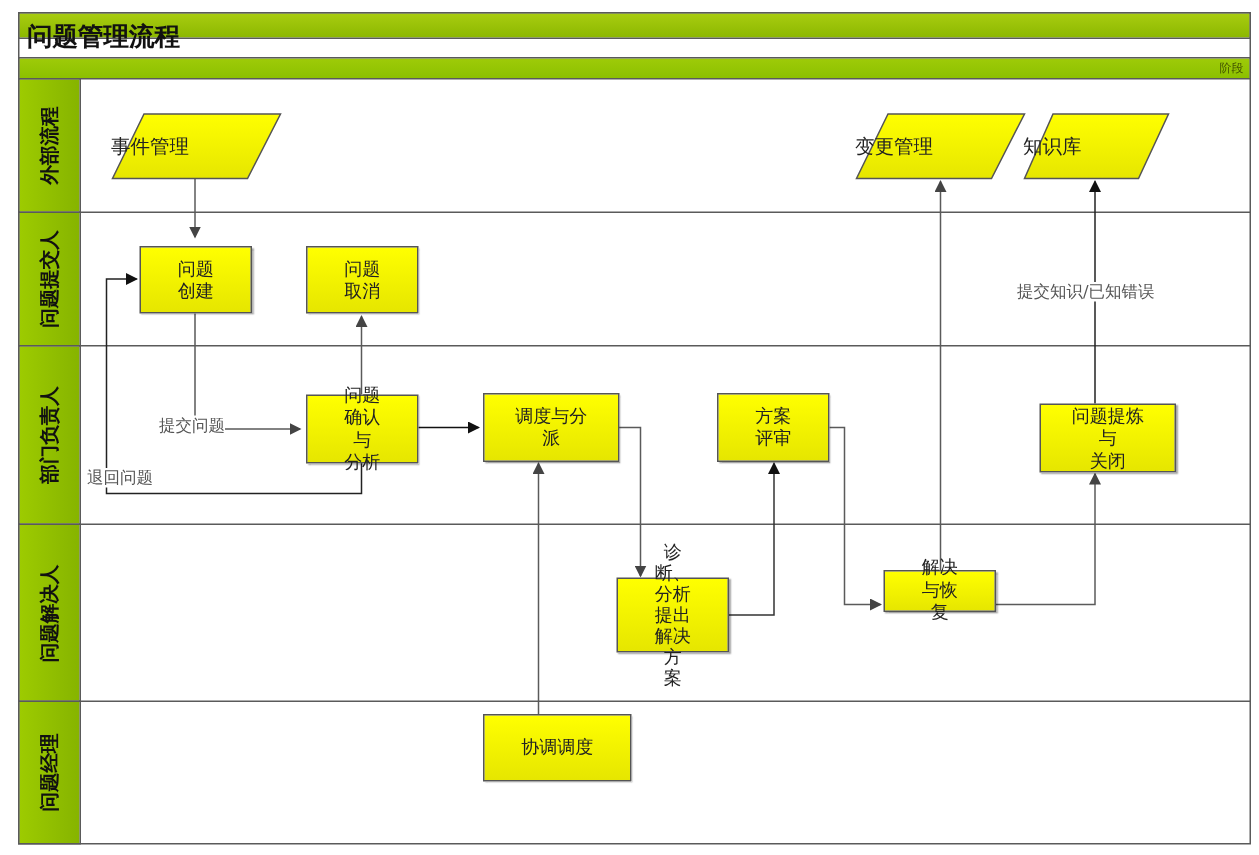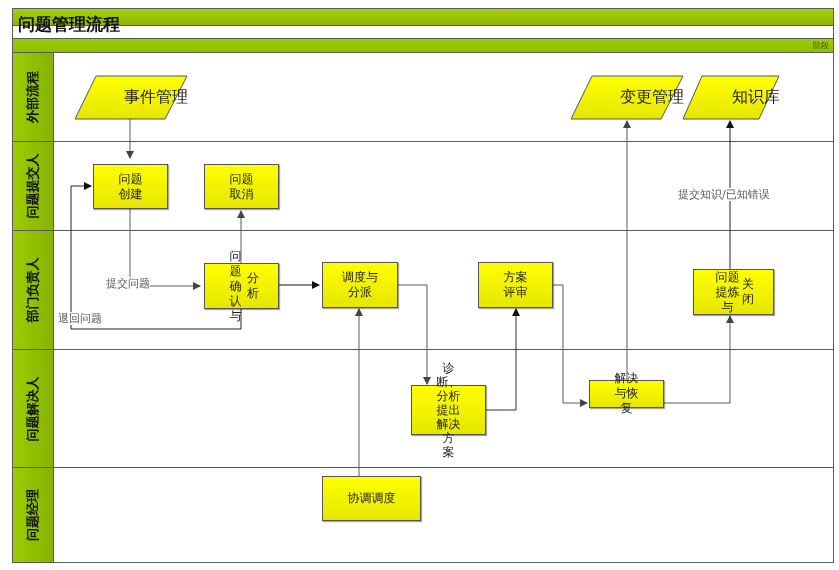--- a/index.html
+++ b/index.html
@@ -20,21 +20,21 @@
                 border:1px solid #5a5a5a; }
   .lane-label span { position:absolute; left:50%; top:50%; transform:translate(-50%,-50%) rotate(-90deg);
                      white-space:nowrap; font-size:13px; font-weight:bold; color:#111; }
   .lane-line { position:absolute; left:53px; width:781px; height:1px; background:#5a5a5a; }
   svg.connectors { position:absolute; left:0; top:0; }
   .box { position:absolute; box-sizing:border-box; border:1px solid #555;
          background:linear-gradient(to bottom,#ffff00,#e6e600);
          box-shadow:1px 1px 1px rgba(0,0,0,0.35);
          display:flex; align-items:center; justify-content:center; text-align:center;
          font-size:12px; line-height:15px; color:#222; padding:0 19px; }
-  .para { position:absolute; display:flex; align-items:center; justify-content:flex-end; font-size:16px; color:#222; }
+  .para { position:absolute; display:flex; align-items:center; justify-content:flex-start; font-size:13px; color:#222; }
   .para svg { position:absolute; left:0; top:0; }
   .para span { position:relative; }
   .edge-label { position:absolute; font-family:"DejaVu Serif", "Liberation Serif", serif; font-size:11px; color:#555;
                 background:#fff; white-space:nowrap; line-height:13px; }
 </style>
 </head>
 <body>
 
 <div class="frame"></div>
 
@@ -132,31 +132,31 @@
   </svg>
   <span>知识库</span>
 </div>
 
 <div class="box" style="left:93px;top:164px;width:75px;height:45px;">
   <span>问题创建</span>
 </div>
 <div class="box" style="left:204px;top:164px;width:75px;height:45px;">
   <span>问题取消</span>
 </div>
-<div class="box" style="left:204px;top:263px;width:75px;height:46px;">
+<div class="box" style="left:204px;top:263px;width:75px;height:46px;flex-direction:column;">
   <span>问题确认与</span>
   <span>分析</span>
 </div>
-<div class="box" style="left:322px;top:262px;width:76px;height:46px;">
+<div class="box" style="left:322px;top:262px;width:91px;height:46px;">
   <span>调度与分派</span>
 </div>
 <div class="box" style="left:478px;top:262px;width:75px;height:46px;">
   <span>方案评审</span>
 </div>
-<div class="box" style="left:693px;top:269px;width:81px;height:46px;flex-direction:row;">
+<div class="box" style="left:693px;top:269px;width:91px;height:46px;flex-direction:column;">
   <span>问题提炼与</span>
   <span>关闭</span>
 </div>
 <div class="box" style="left:411px;top:385px;width:75px;height:50px;flex-direction:column;line-height:14px;">
   <span>诊断、分析</span>
   <span>提出解决方</span>
   <span>案</span>
 </div>
 <div class="box" style="left:589px;top:380px;width:75px;height:28px;font-family:Liberation Mono, monospace;">
   <span>解决与恢复</span>

